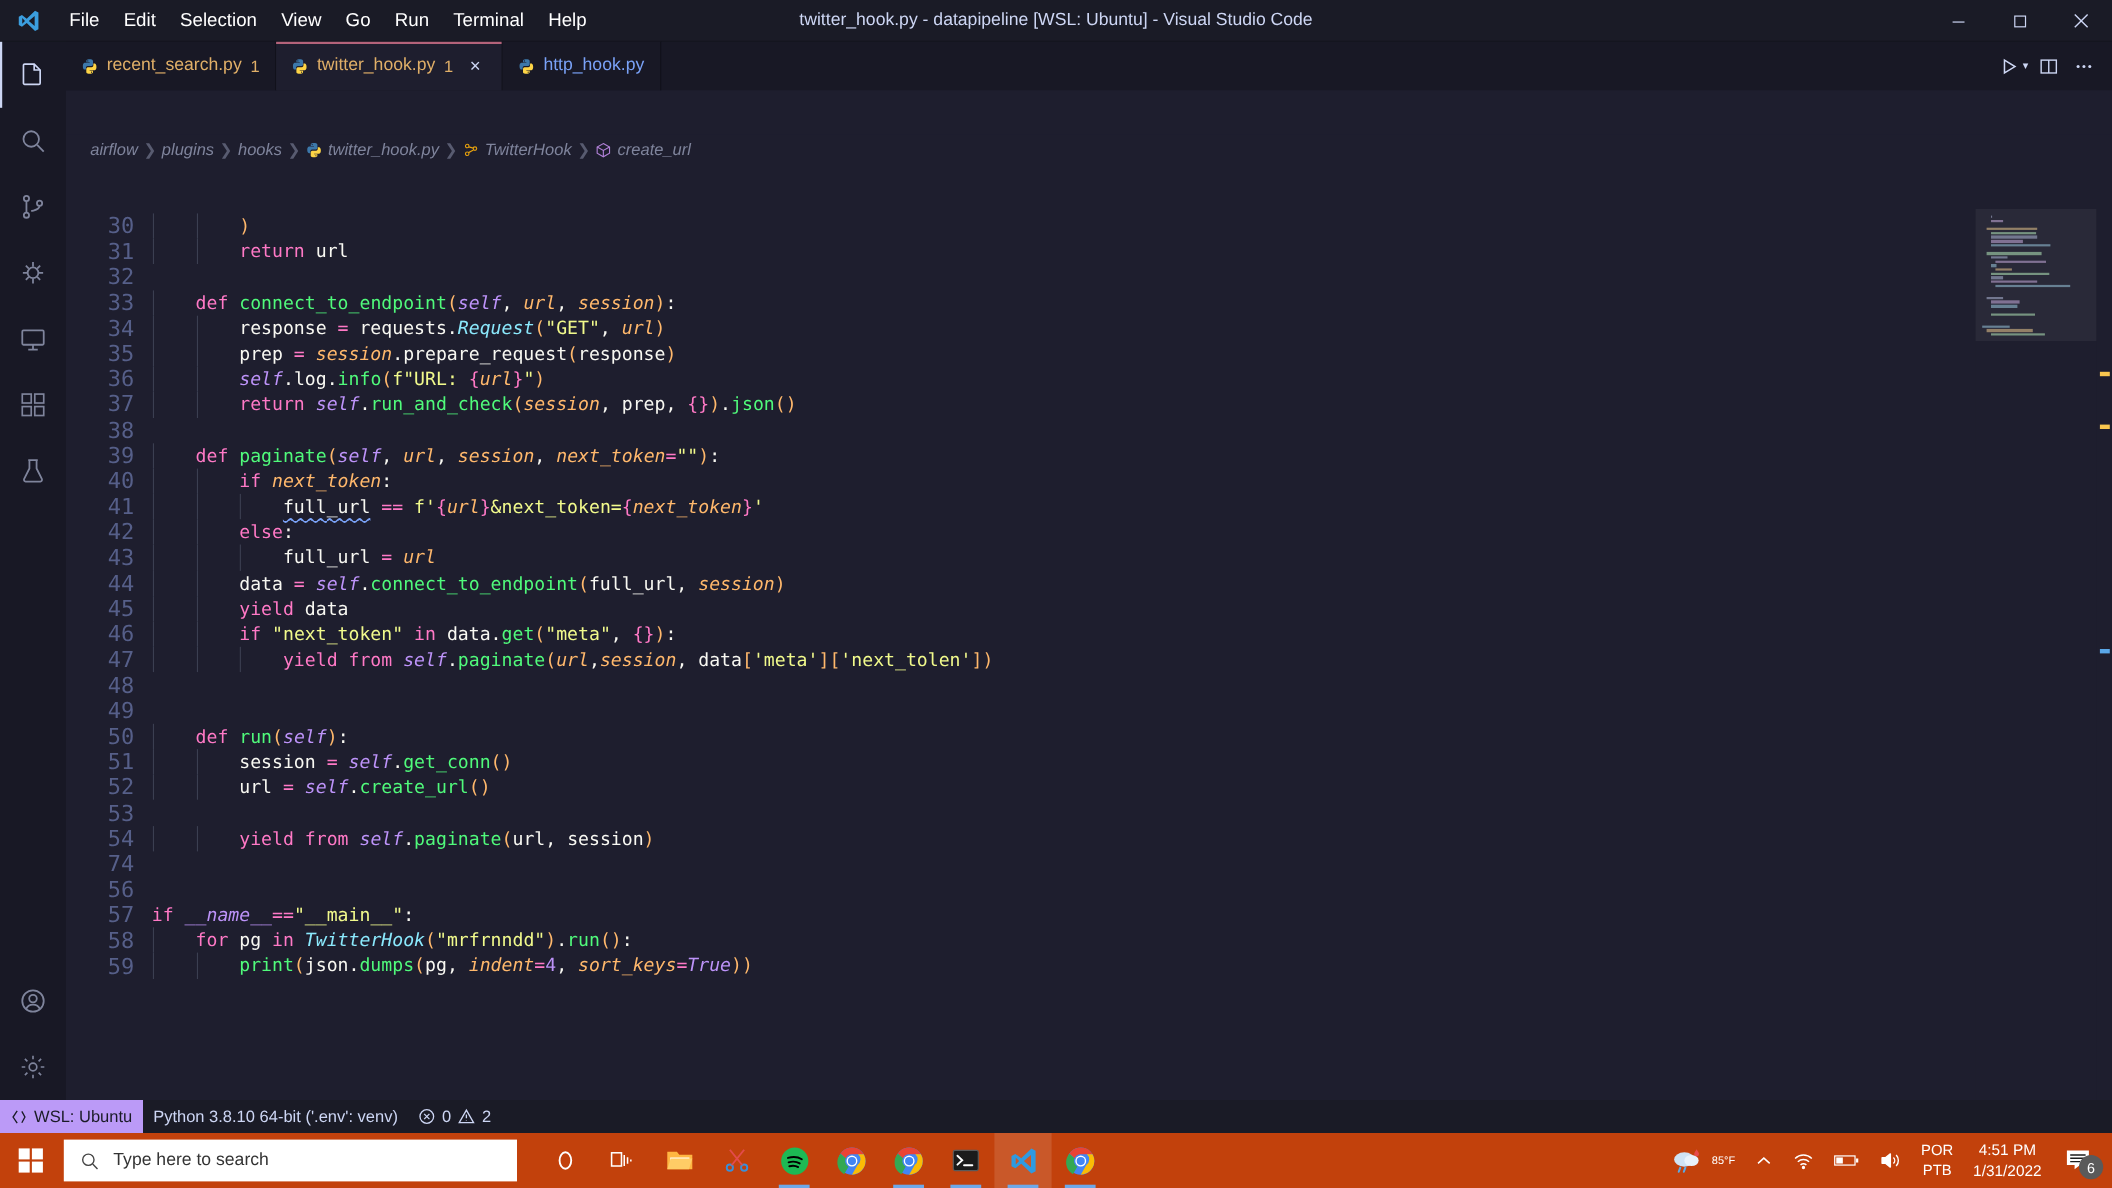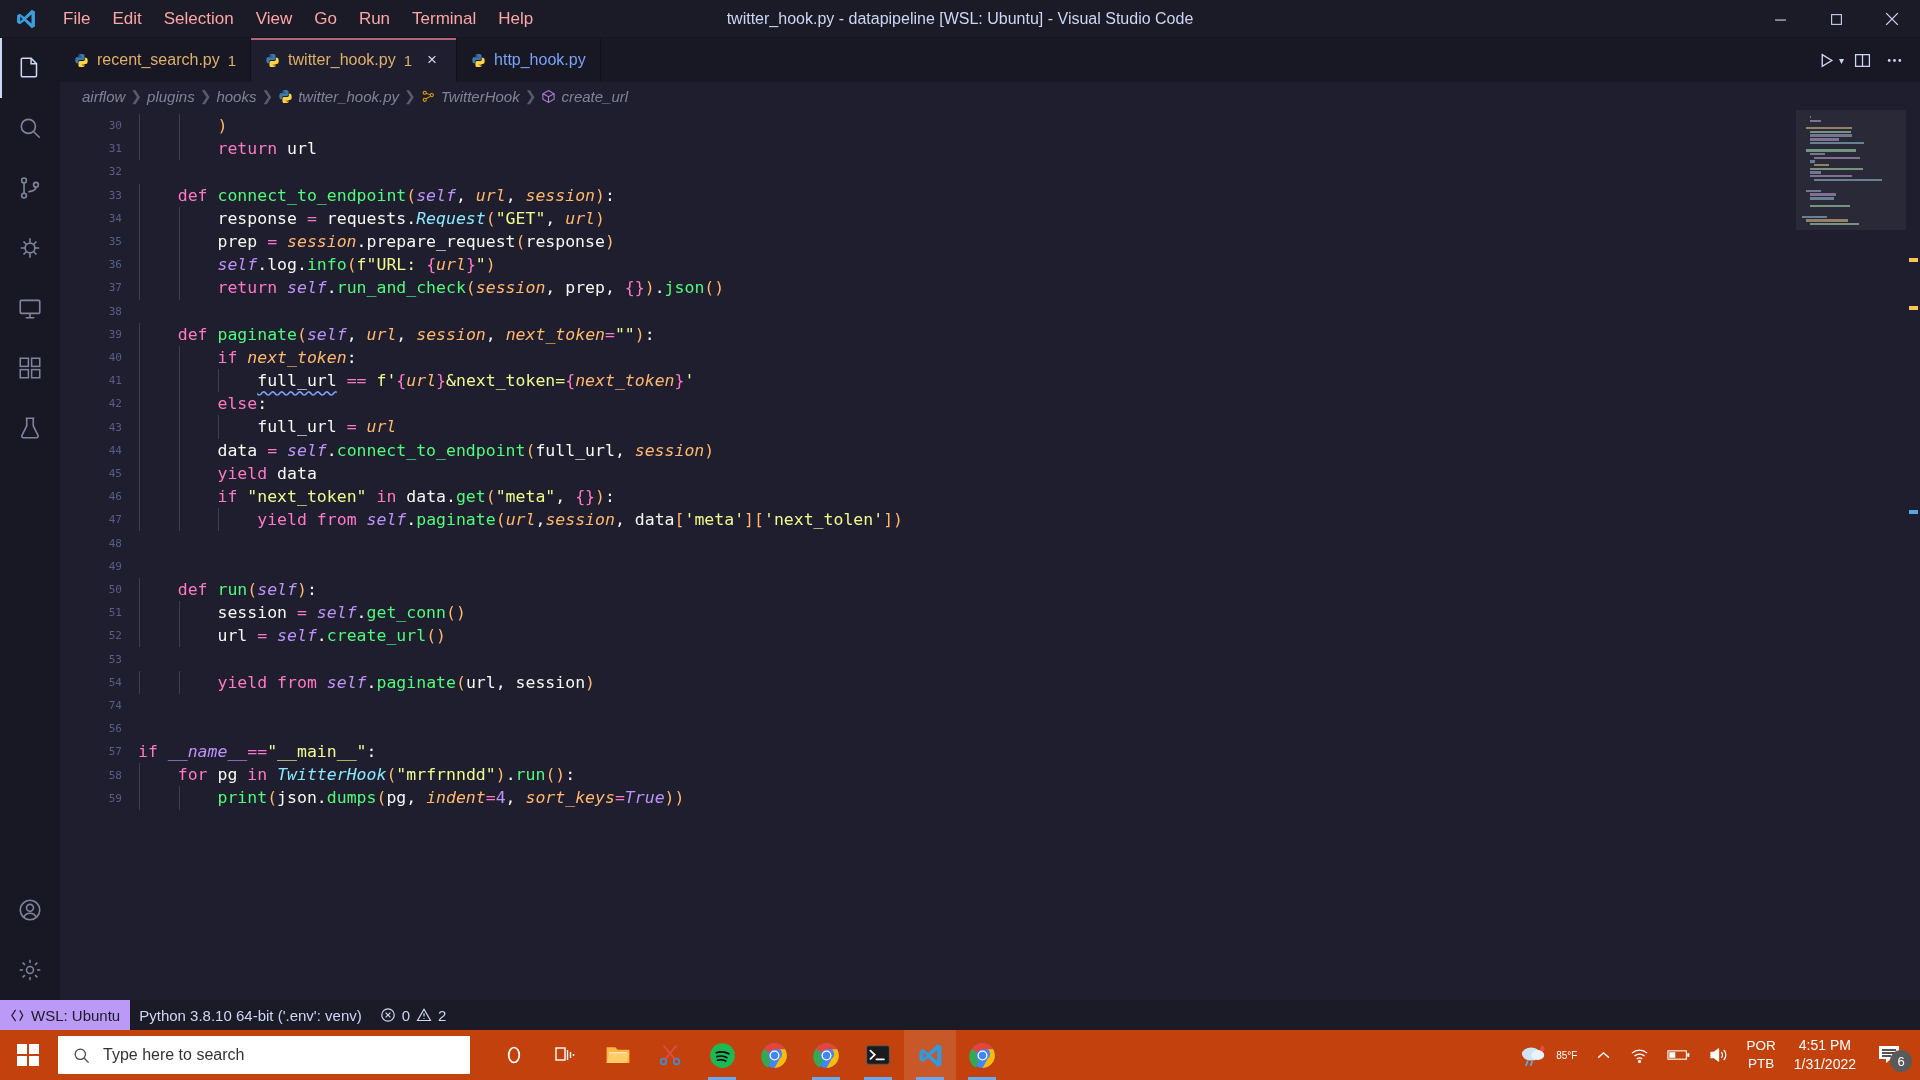--- a/index.html
+++ b/index.html
@@ -18,21 +18,21 @@
     border-bottom: 1px solid #15161e;
   }
   .vscode-logo {
     width: 52px; height: 38px;
     display: flex; align-items: center; justify-content: center;
   }
   .vscode-logo svg { width: 22px; height: 22px; }
   .menubar { display: flex; align-items: center; height: 38px; }
   .menu-item {
     padding: 0 11px; height: 38px; line-height: 38px;
-    color: #fca5a5; font-size: 17px; cursor: default;
+    color: #ffffff; font-size: 17px; cursor: default;
     white-space: nowrap;
   }
   .window-title {
     position: absolute; left: 0; right: 0; top: 0;
     height: 38px; line-height: 38px; text-align: center;
     color: #cdd6f4; font-size: 16px; pointer-events: none;
     white-space: nowrap;
   }
   .window-controls {
     position: absolute; right: 0; top: 0; height: 38px;
@@ -62,21 +62,21 @@
   .act-icon.active { color: #cdd6f4; }
   .act-icon.active::before {
     content: ''; position: absolute; left: 0; top: 0;
     width: 2px; height: 60px; background: #cdd6f4;
   }
   .act-spacer { flex: 1; }
 
   
   .editor-area {
     flex: 1; display: flex; flex-direction: column;
-    background: #1e1e2e; min-width: 0;
+    background: #1e1e2e; min-width: 0; gap: 40px;
   }
 
   
   .tabbar {
     height: 44px; background: #181825;
     display: flex; align-items: stretch;
     position: relative;
   }
   .tab {
     display: flex; align-items: center; gap: 8px;
@@ -129,21 +129,21 @@
   
   .code-wrap {
     flex: 1; display: flex; position: relative;
     overflow: hidden; background: #1e1e2e;
   }
   .code-scroll { flex: 1; display: flex; min-width: 0; }
   .gutter {
     width: 78px; flex-shrink: 0; text-align: right;
     padding-right: 16px; padding-top: 4px;
     font-family: "DejaVu Sans Mono", monospace;
-    font-size: 11px; line-height: 23.2px;
+    font-size: 20px; line-height: 23.2px;
     color: #565f89; user-select: none;
   }
   .code-lines {
     flex: 1; padding-top: 4px; position: relative;
     font-family: "DejaVu Sans Mono", monospace;
     font-size: 16.5px; line-height: 23.2px;
     white-space: pre; color: #cdd6f4; min-width: 0;
   }
   .ln { height: 23.2px; position: relative; }
   

